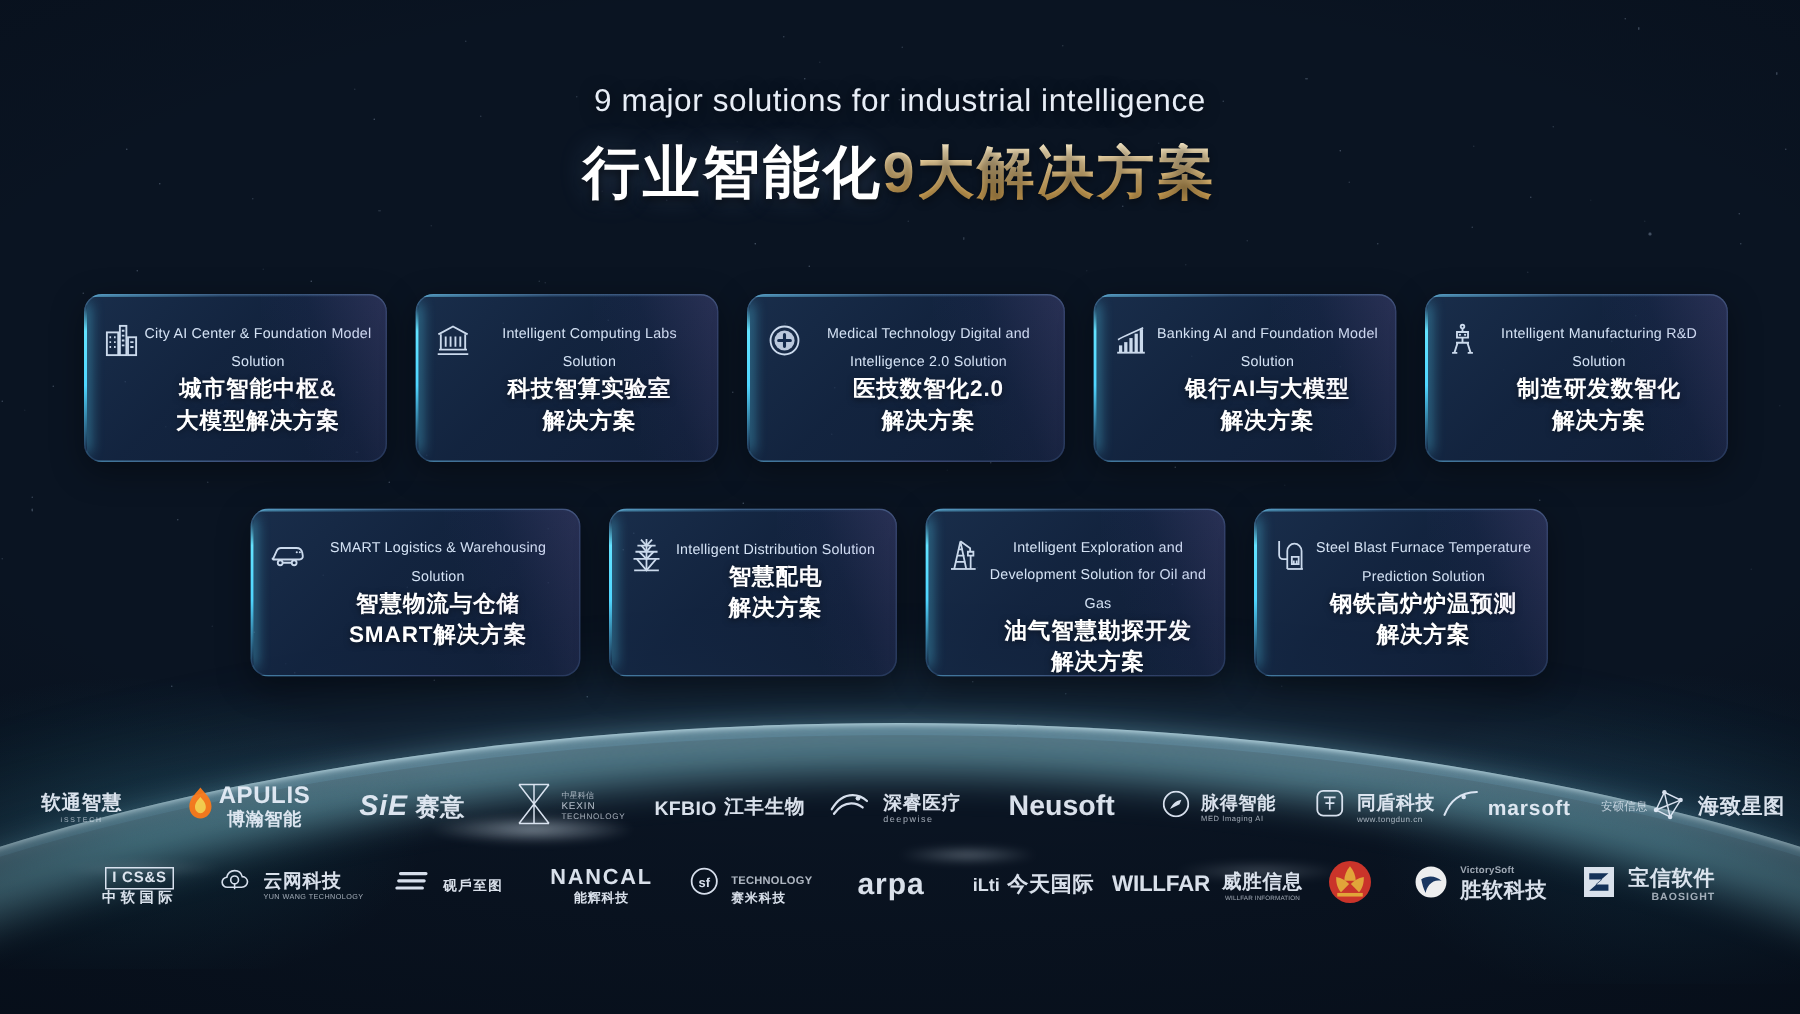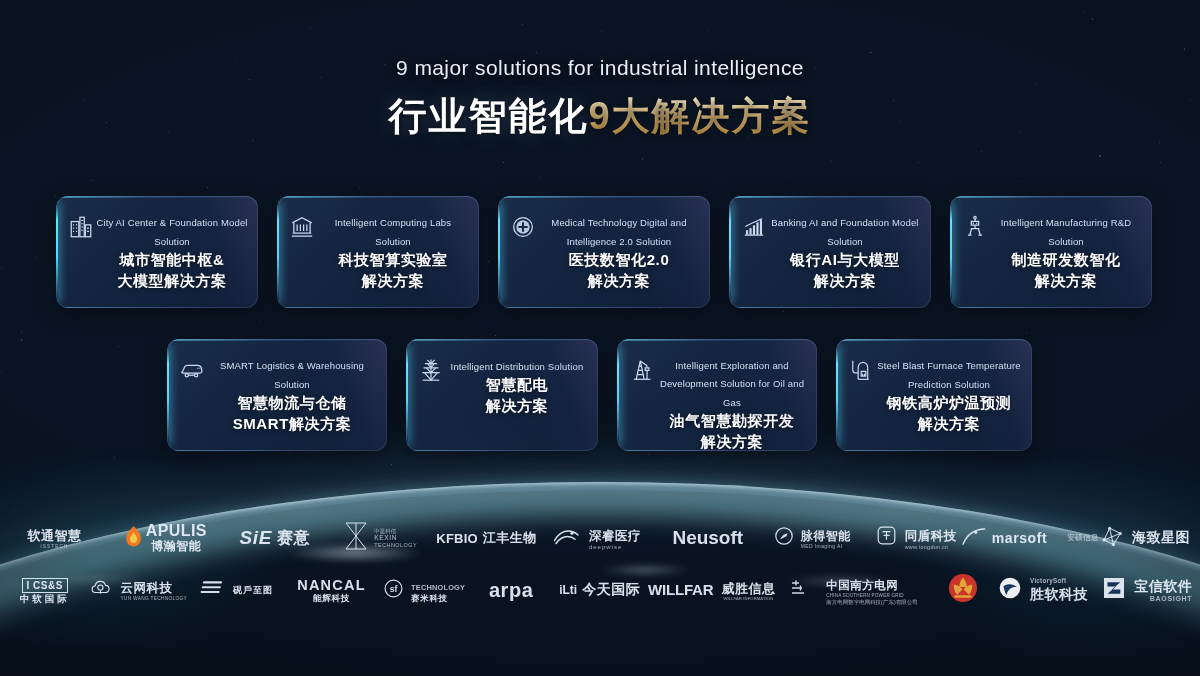--- a/index.html
+++ b/index.html
@@ -726,33 +726,20 @@
       </div>
 
       <div class="logo lg-inline" style="width:128px">
         <span class="lg-lat" style="font-size:15px;letter-spacing:-.2px">WILLFAR</span>
         <div class="lg-stack" style="margin-left:3px">
           <span class="lg-cn" style="font-size:13px">威胜信息</span>
           <span class="lg-micro" style="font-size:4.2px">WILLFAR INFORMATION</span>
         </div>
       </div>
 
-      <div class="logo lg-inline" style="width:170px">
-        <span class="lg-mark">
-          <svg width="26" height="18" viewBox="0 0 26 18" fill="none" stroke="#dbe6f5" stroke-width="1.4">
-            <path d="M1 4h7M1 9h10M1 14h12"></path>
-              <path d="M5 1.5v5M9.5 6.5v5"></path>
-          </svg>
-        </span>
-        <div class="lg-stack" style="margin-left:4px;text-align:left">
-          <span class="lg-cn" style="font-size:11.5px">中国南方电网</span>
-          <span class="lg-micro" style="font-size:4.6px;letter-spacing:.2px">CHINA SOUTHERN POWER GRID</span>
-          <span class="lg-micro" style="font-size:5.4px;letter-spacing:.1px;margin-top:1px">南方电网数字电网科技(广东)有限公司</span>
-        </div>
-      </div>
 
       <div class="logo" style="width:62px">
         <span class="lg-mark">
           <svg width="30" height="30" viewBox="0 0 30 30" fill="none">
             <circle cx="15" cy="15" r="14" fill="#d9372b"></circle>
             <path d="M15 4.5c2.6 3.2 3.8 6.4 3.8 9.6h-7.6c0-3.2 1.2-6.4 3.8-9.6z" fill="#f2b13c"></path>
             <path d="M5.8 11.6c3.9.8 6.7 2.4 8.6 4.8l-5.4 5.4c-2-2.3-3.4-5.6-3.2-10.2z" fill="#f2b13c"></path>
             <path d="M24.2 11.6c.2 4.6-1.2 7.9-3.2 10.2l-5.4-5.4c1.9-2.4 4.7-4 8.6-4.8z" fill="#f2b13c"></path>
             <path d="M6.5 23.5h17" stroke="#f2b13c" stroke-width="2.4"></path>
           </svg>

